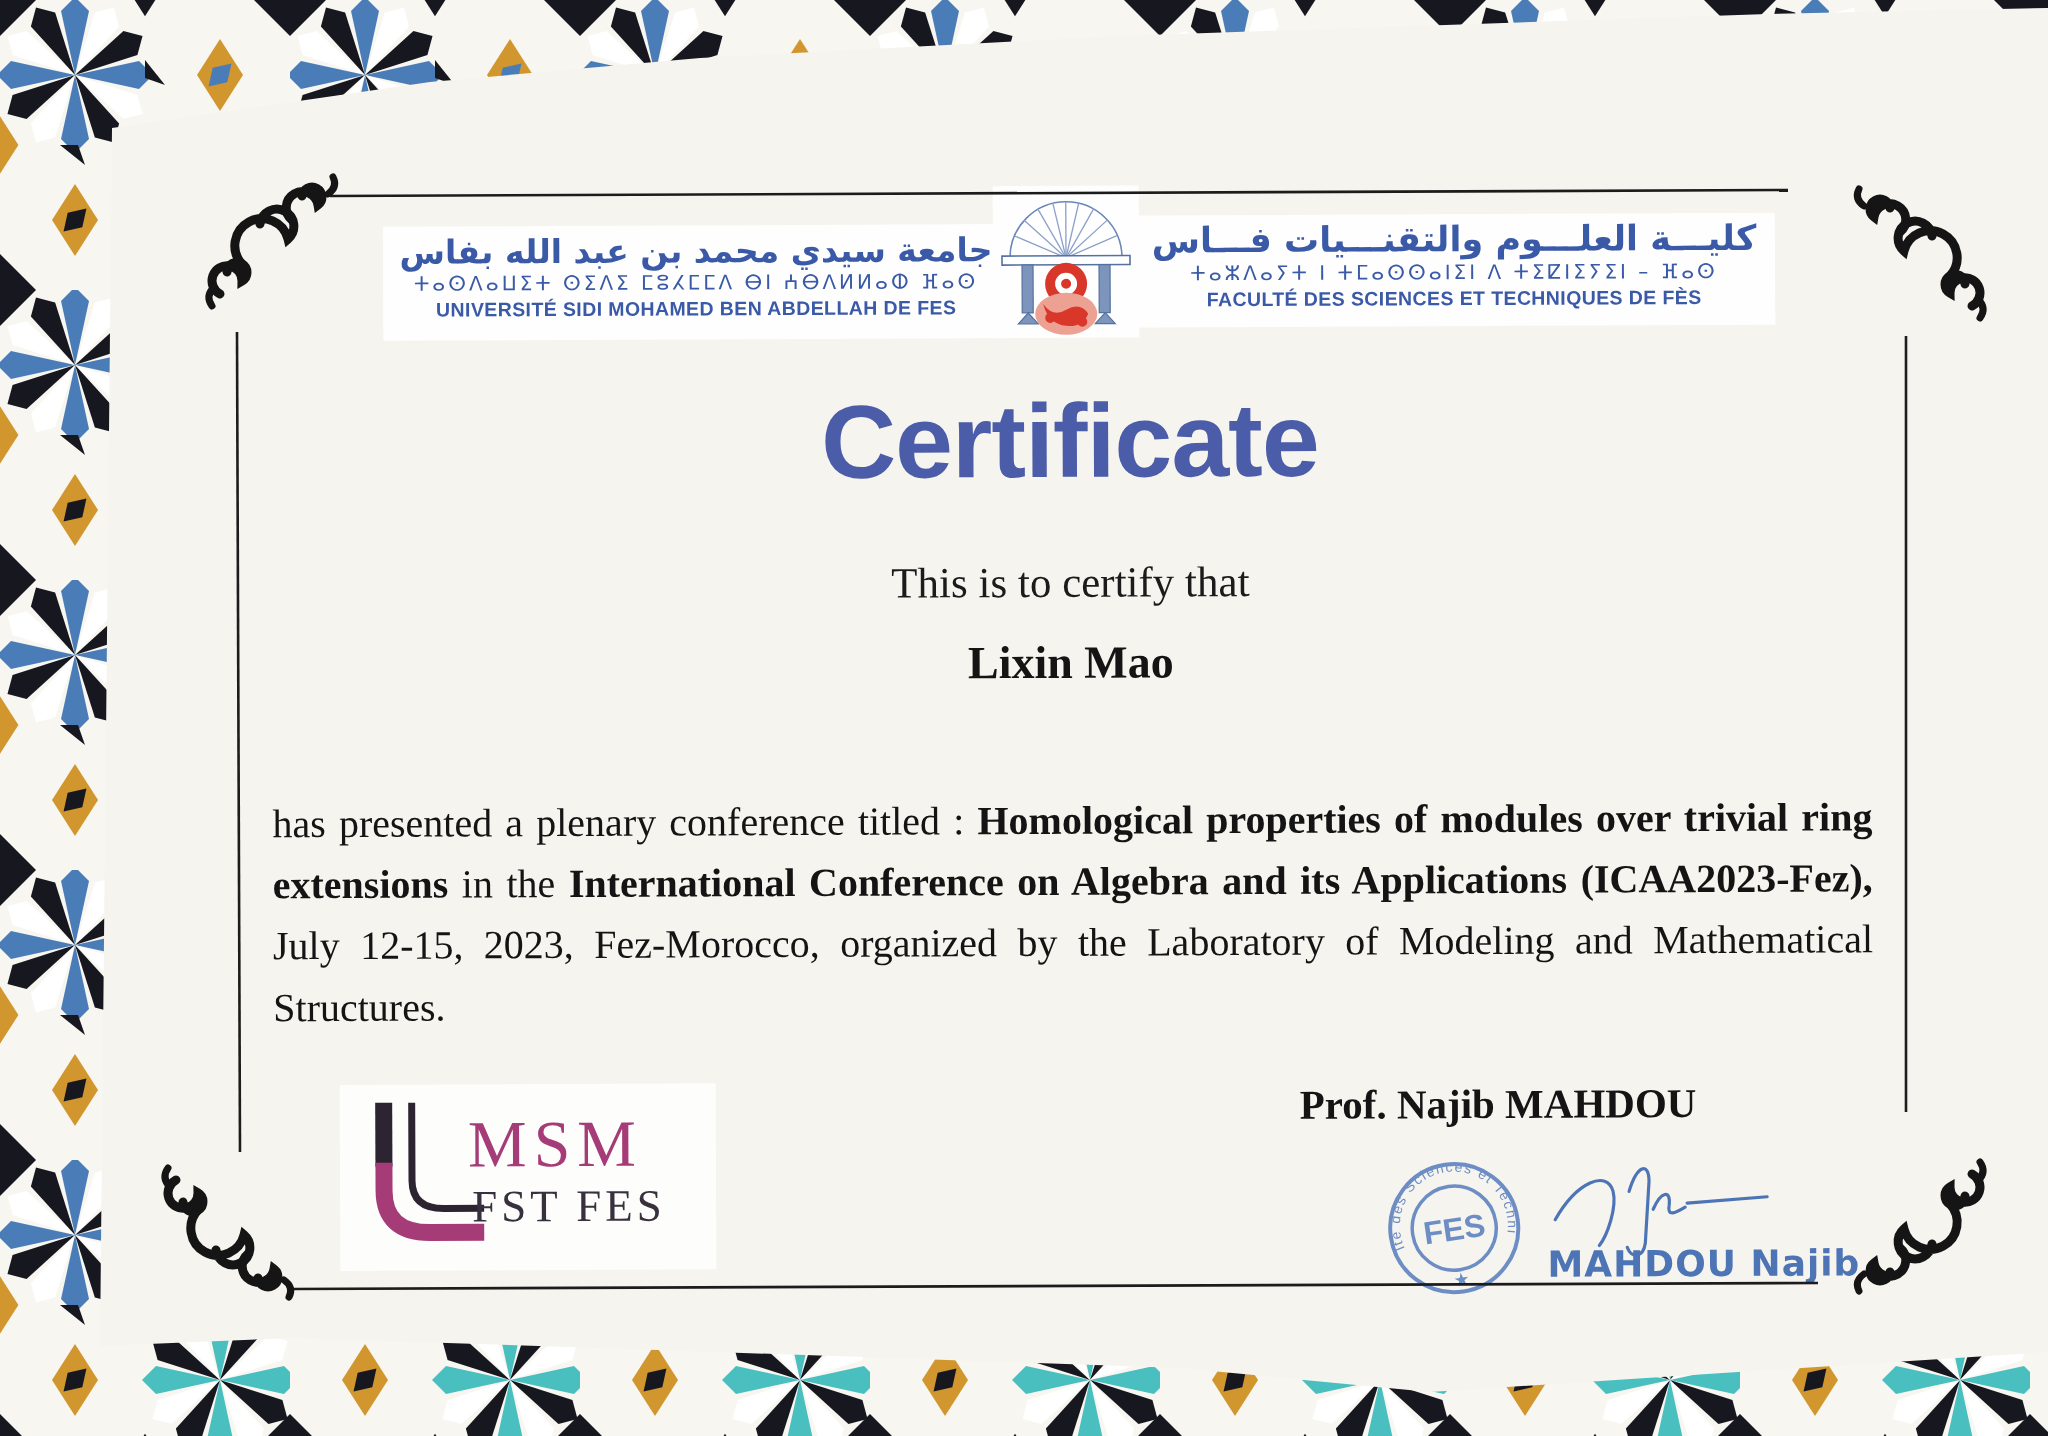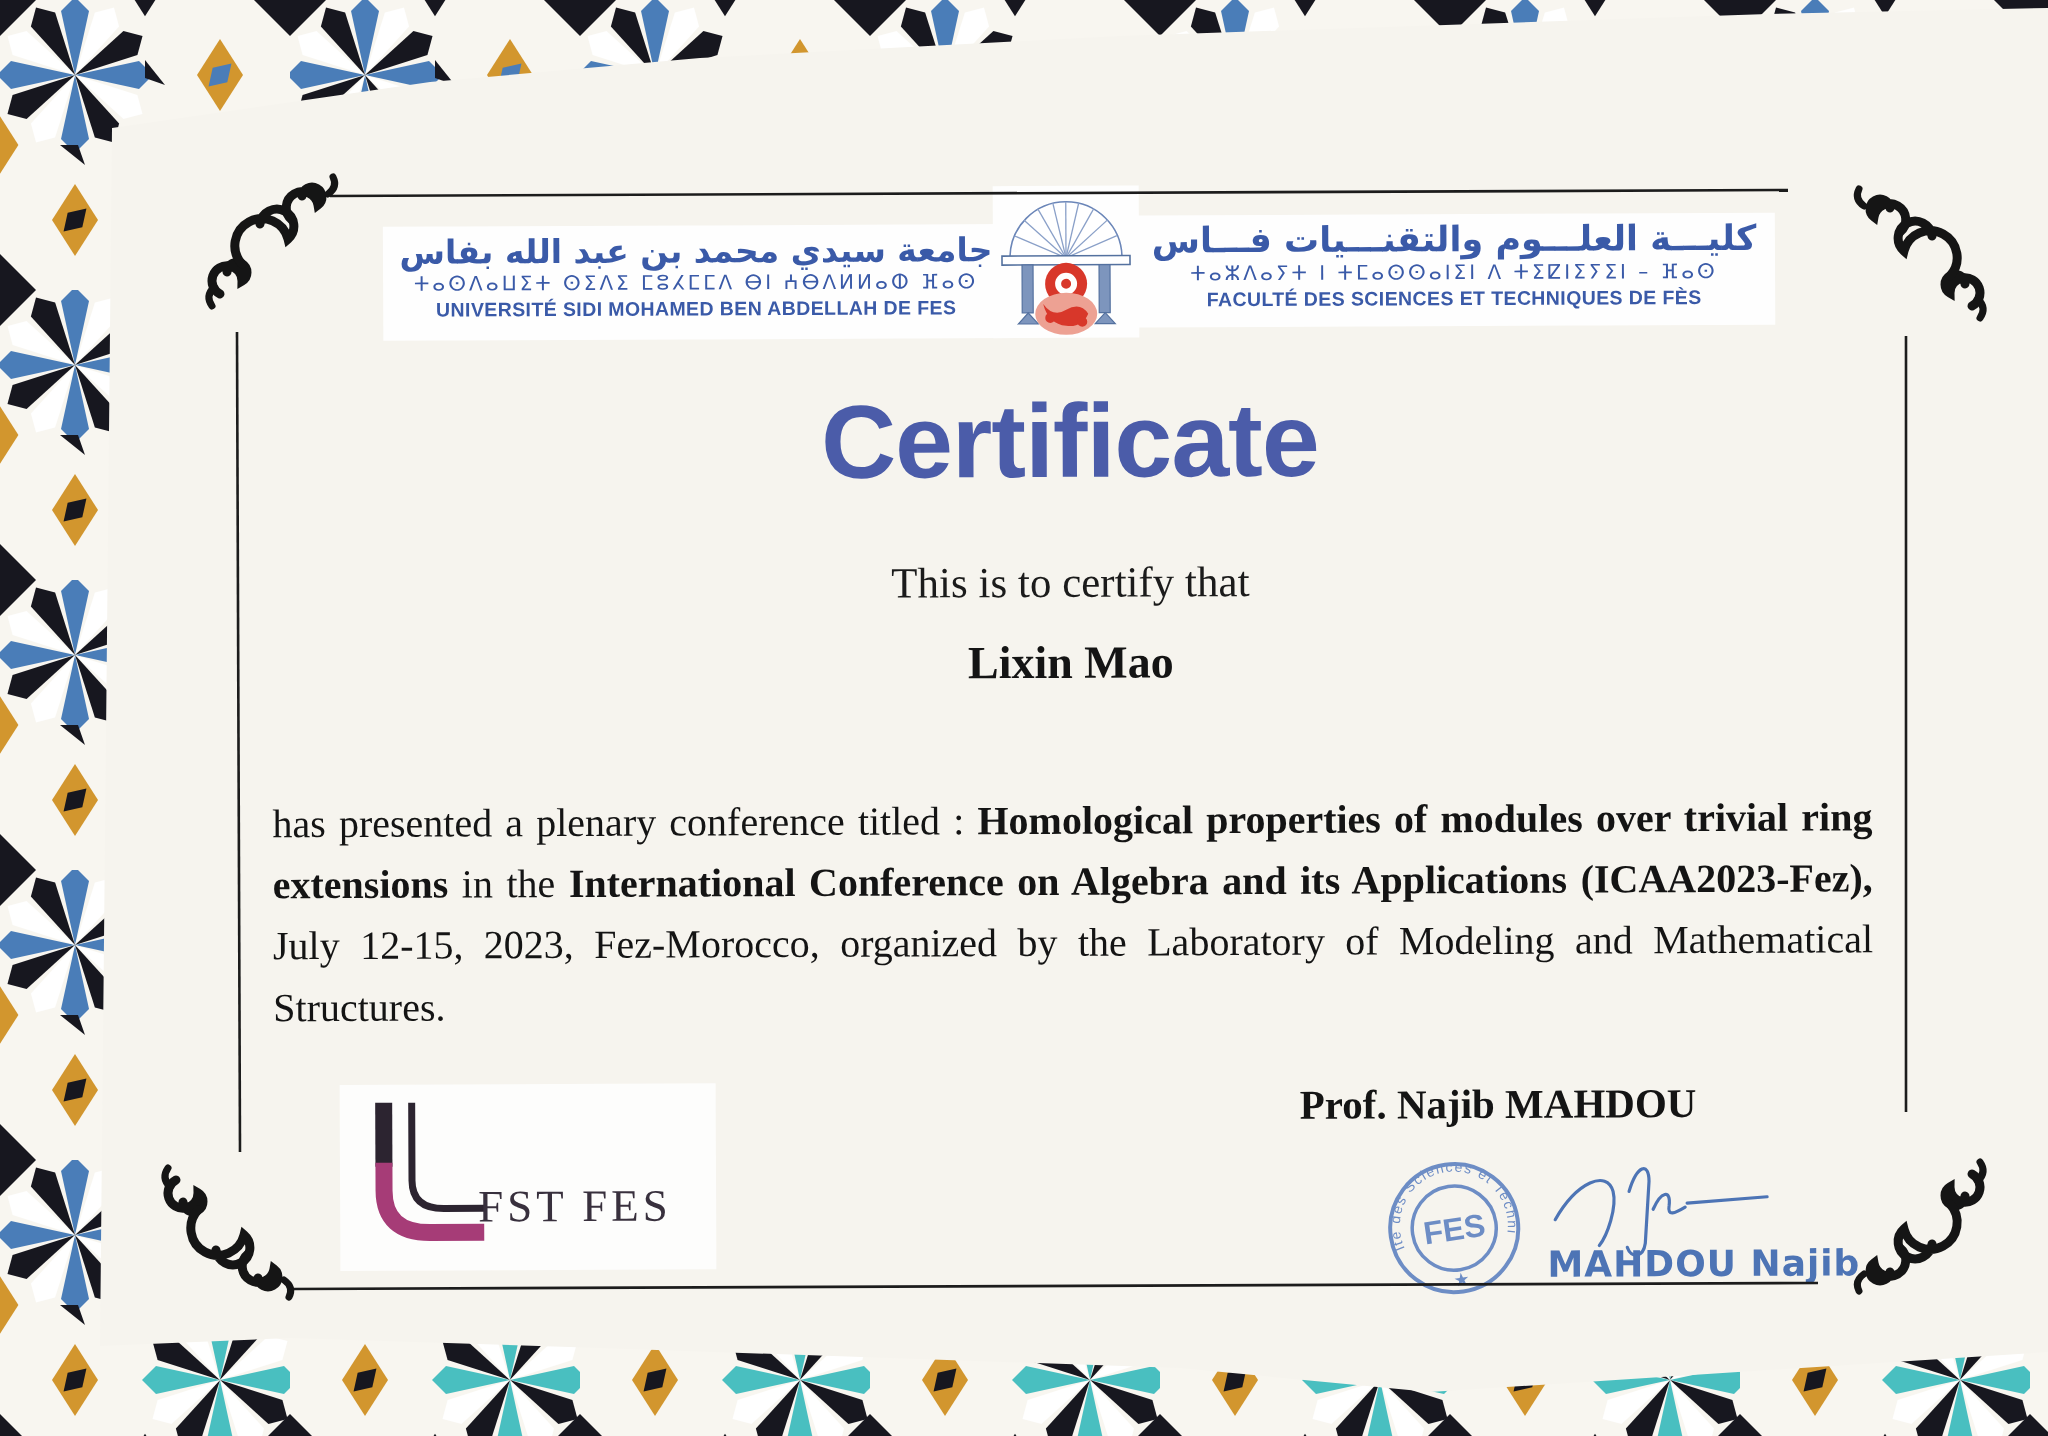--- a/index.html
+++ b/index.html
@@ -171,21 +171,22 @@
     </div>
 
     <div class="abs signer" style="left:1298px;top:1082px">Prof. Najib MAHDOU</div>
 
     <div class="abs msm-box" style="left:338px;top:1082px;width:376px;height:186px">
       <svg class="abs" style="left:14px;top:8px" width="135" height="168" viewBox="0 0 135 168">
         <path d="M30,10 V74" stroke="#2c2430" stroke-width="17" fill="none"></path>
         <path d="M30,70 V98 Q30,140 76,140 H130" stroke="#a63c77" stroke-width="17" fill="none"></path>
         <path d="M58,10 V88 Q58,116 90,116 H130" stroke="#2c2430" stroke-width="7" fill="none"></path>
       </svg>
-      <div class="abs msm-sub" style="left:138px;top:96px">FST FES</div>
+      <div class="abs msm-acronym" style="left:128px;top:22px">MSM</div>
+      <div class="abs msm-sub" style="left:132px;top:96px">FST FES</div>
     </div>
 
     <svg class="abs" style="left:1372px;top:1146px;opacity:.88" width="160" height="160" viewBox="0 0 160 160">
       <defs>
         <path id="ringPath" d="M28,96 A54,54 0 1 1 132,96"></path>
       </defs>
       <g transform="rotate(-8 80 84)">
         <circle cx="80" cy="84" r="64" fill="none" stroke="#5b7fc0" stroke-width="4"></circle>
         <circle cx="80" cy="84" r="42" fill="none" stroke="#5b7fc0" stroke-width="3.5"></circle>
         <text fill="#5b7fc0" font-family="Liberation Sans, sans-serif" font-size="14" letter-spacing="1.5">

